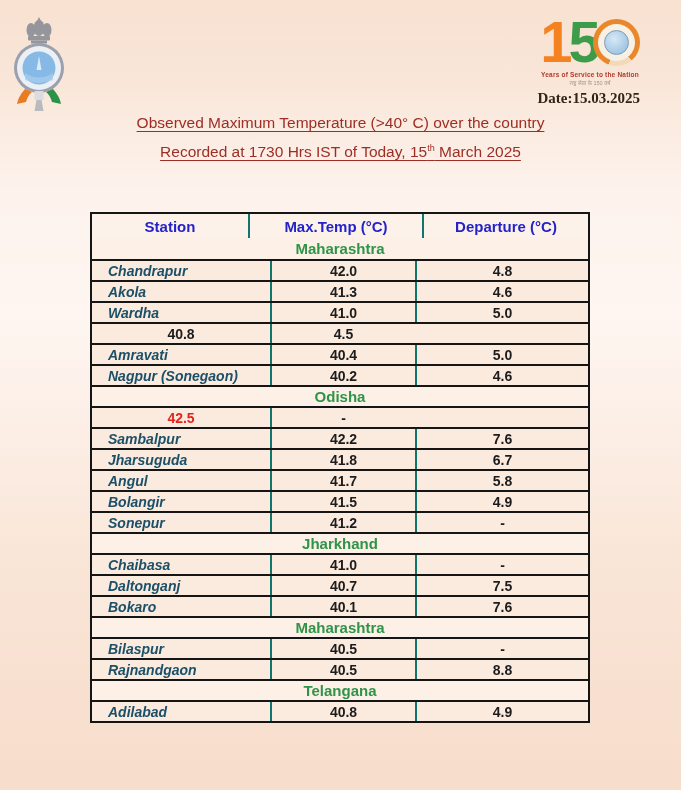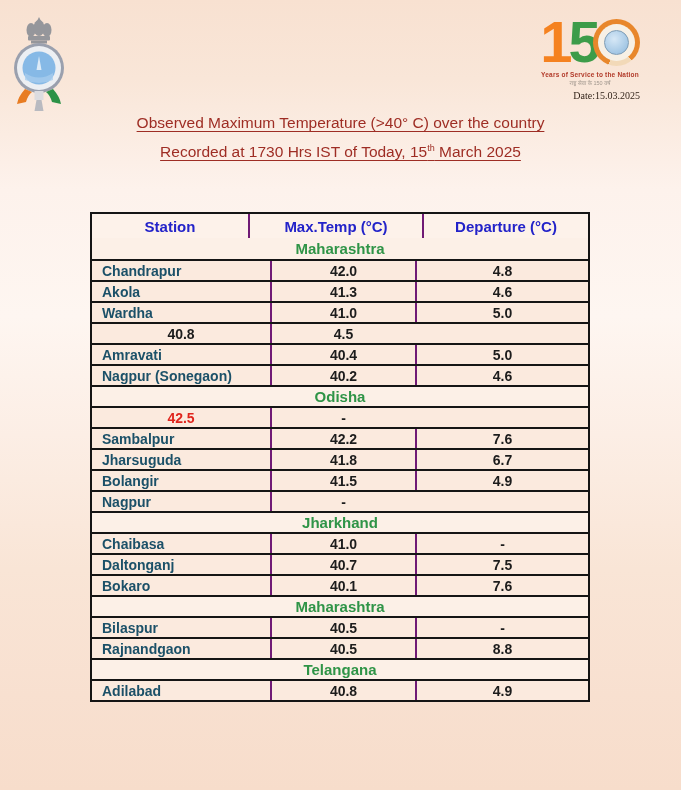--- a/index.html
+++ b/index.html
@@ -28,22 +28,22 @@
           background:conic-gradient(from 200deg, #e8872c 0 300deg, #f2d9b8 300deg 360deg); display:inline-block; }
   .zero-inner { position:absolute; inset:5px; border-radius:50%; background:#f7f0e5; }
   .zero-core  { position:absolute; inset:11px; border-radius:50%;
                 background:radial-gradient(circle at 40% 35%, #d7e8f6, #8db9dd);
                 border:1px solid #7d9cb5; }
   .years { font-size:6.5px; font-weight:bold; color:#b23b2a; margin-top:2px; letter-spacing:0.2px; }
   .hindi { font-size:5.5px; color:#a1978e; margin-top:1px; }
 
   .date {
     position:absolute; top:90px; right:41px;
-    font-family:"Liberation Serif", serif; font-weight:normal;
-    font-size:10px; color:#33241a;
+    font-family:"Liberation Serif", serif; font-weight:bold;
+    font-size:15px; color:#33241a;
   }
 
   
   .titles {
     position:absolute; top:112px; left:0; width:100%;
     text-align:center; font-weight:normal; font-size:15.5px;
     color:var(--title-text,#9e2d24);
   }
   .titles .line { text-decoration:underline; text-underline-offset:3px; line-height:21px; margin-bottom:5px; }
   .titles sup { font-size:9px; }
@@ -59,23 +59,23 @@
   .row-data    { display:grid; grid-template-columns:178px 145px 1fr; height:21px; }
   .row-section {
     height:21px; display:flex; align-items:center; justify-content:center;
     background:#fcf0e7; color:var(--section-text,#2f9447);
     font-weight:bold; font-size:15px;
   }
   .cell {
     display:flex; align-items:center; justify-content:center;
     font-weight:bold; font-size:14px; box-sizing:border-box; overflow:hidden; white-space:nowrap;
   }
-  .cell + .cell { border-left:2px solid #701a75; }
+  .cell + .cell { border-left:2px solid #0f766e; }
   .row-head .cell { color:var(--header-text,#2323c9); font-size:15px; }
-  .cell.station { justify-content:flex-start; padding-left:10px; color:var(--station-text,#1b5068); }
+  .cell.station { justify-content:flex-start; padding-left:16px; color:var(--station-text,#1b5068);font-style:italic; }
   .cell.value { color:var(--value-text,#1c1c1c); }
   .cell.value.hot { color:var(--highlight-value,#e0251d); }
 </style>
 </head>
 <body>
 
 <div class="page">
 
   <svg class="imd-logo" viewBox="0 0 52 100" xmlns="http://www.w3.org/2000/svg">
     <g fill="#95969b">
@@ -167,26 +167,32 @@
           <div class="cell station">Sambalpur</div>
           <div class="cell value">42.2</div>
           <div class="cell value">7.6</div>
         </div>
         <div class="row row-data">
           <div class="cell station">Jharsuguda</div>
           <div class="cell value">41.8</div>
           <div class="cell value">6.7</div>
         </div>
         <div class="row row-data">
+          <div class="cell station">Angul</div>
+          <div class="cell value">41.7</div>
+          <div class="cell value">5.8</div>
+        </div>
+        <div class="row row-data">
           <div class="cell station">Bolangir</div>
           <div class="cell value">41.5</div>
           <div class="cell value">4.9</div>
         </div>
         <div class="row row-data">
-          <div class="cell station">Nagpur</div>
+          <div class="cell station">Sonepur</div>
+          <div class="cell value">41.2</div>
           <div class="cell value">-</div>
         </div>
         <div class="row row-section">Jharkhand</div>
         <div class="row row-data">
           <div class="cell station">Chaibasa</div>
           <div class="cell value">41.0</div>
           <div class="cell value">-</div>
         </div>
         <div class="row row-data">
           <div class="cell station">Daltonganj</div>

